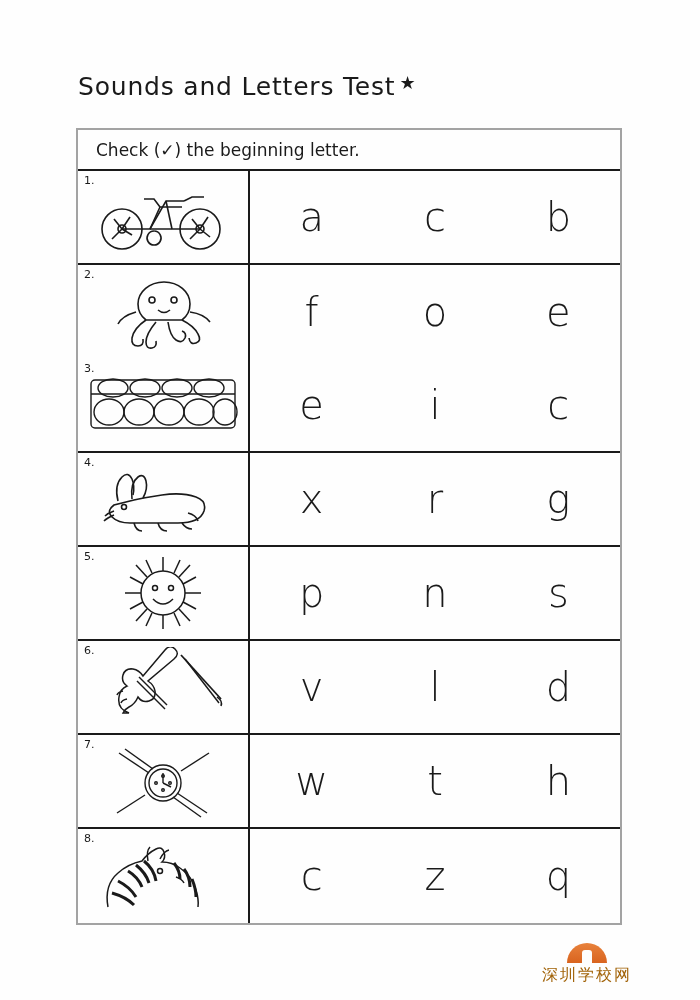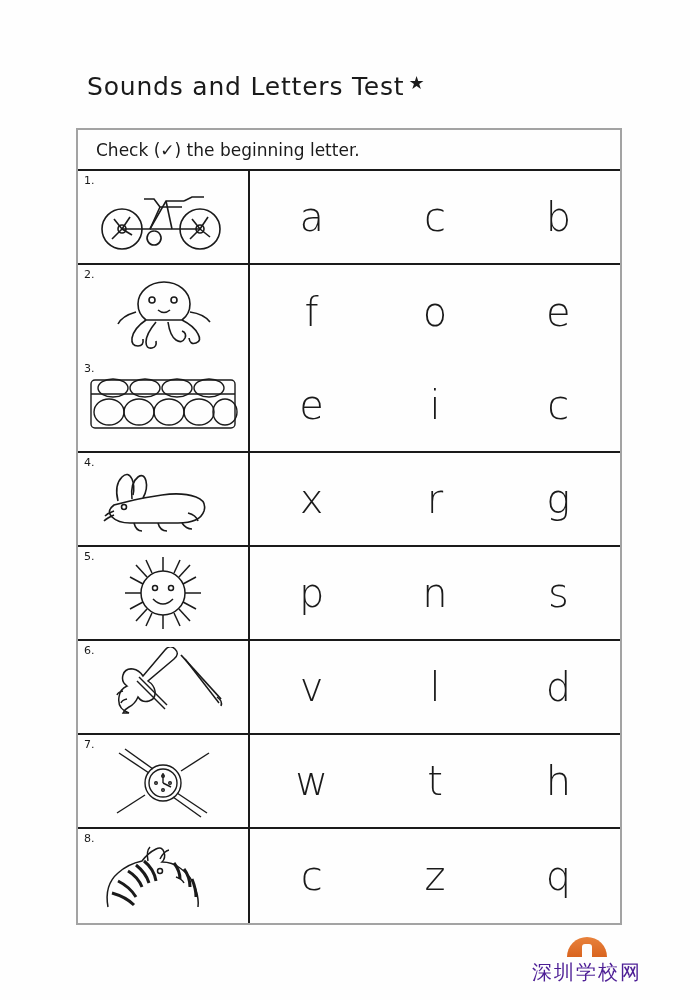--- a/index.html
+++ b/index.html
@@ -24,21 +24,20 @@
   .title {
     position: absolute;
     left: 78px;
     top: 72px;
     font-family: "DejaVu Sans", sans-serif;
     font-size: 25px;
     letter-spacing: 0.8px;
     color: #1a1a1a;
     font-weight: 400;
     white-space: nowrap;
-    margin-left: 9px;
   }
   .title .star {
     font-size: 18px;
     vertical-align: 6px;
     margin-left: 4px;
   }
   .worksheet {
     position: absolute;
     left: 76px;
     top: 128px;
@@ -109,22 +108,22 @@
     user-select: none;
   }
   .watermark {
     position: absolute;
     right: 18px;
     bottom: 14px;
     text-align: center;
     width: 190px;
   }
   .wm-text {
-    font-size: 20px;
-    color: #4c1d95;
+    font-size: 16px;
+    color: #a16207;
     letter-spacing: 2px;
     font-family: Liberation Sans, sans-serif;
   }
   .wm-mark {
     width: 40px;
     height: 20px;
     margin: 0 auto 2px auto;
     background: linear-gradient(#e8823c, #d9641f);
     border-radius: 20px 20px 0 0;
     position: relative;

